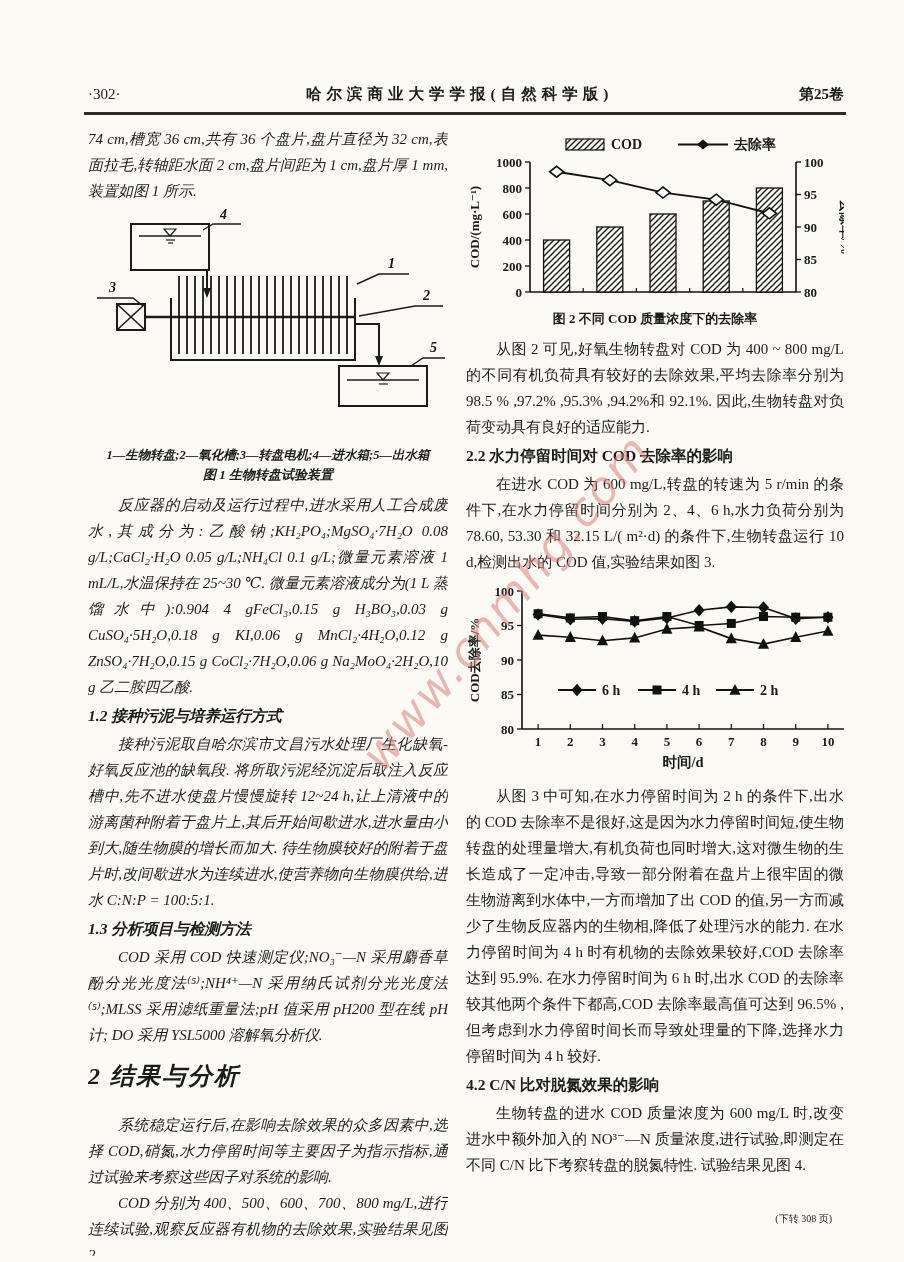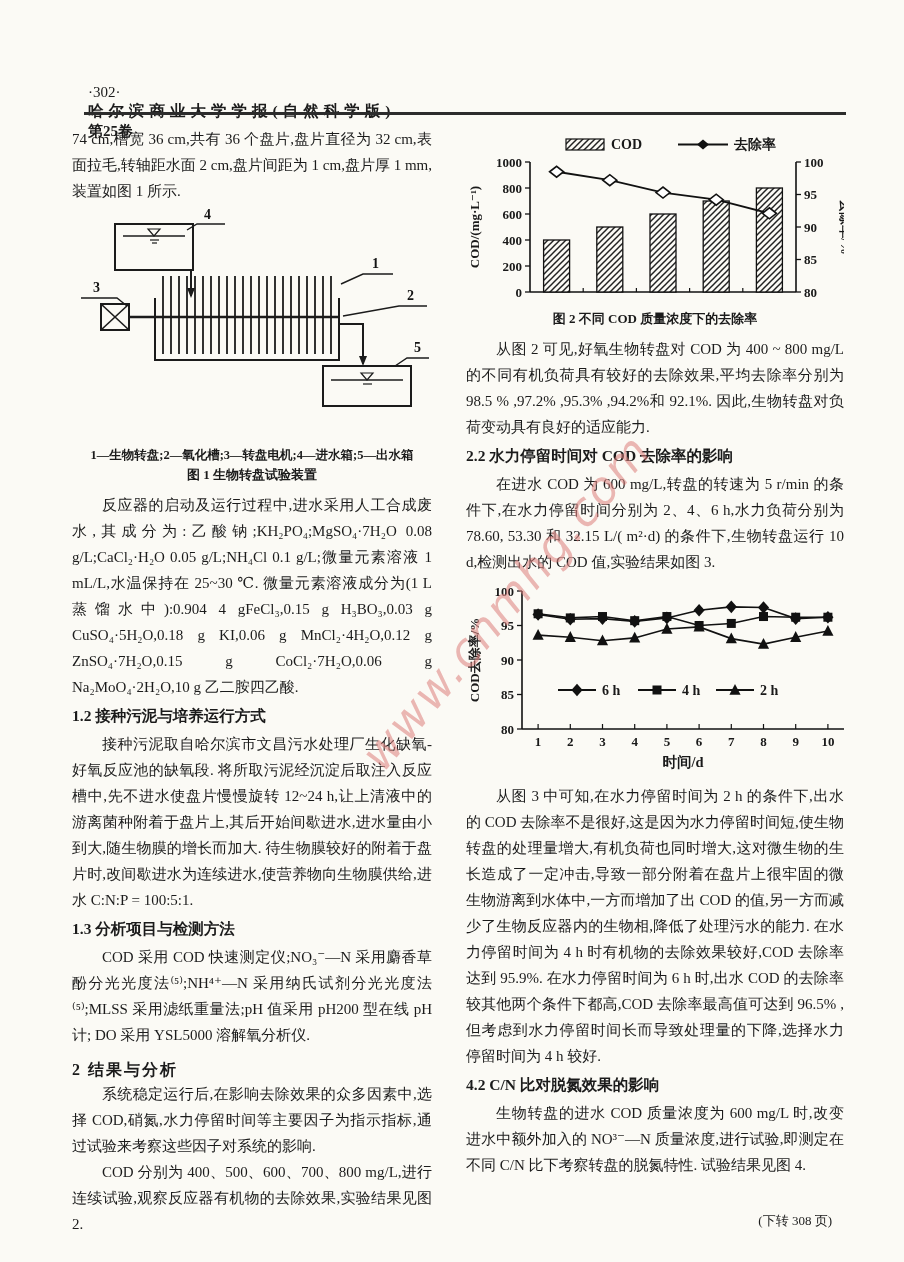--- a/index.html
+++ b/index.html
@@ -6,43 +6,42 @@
   body{
     width:904px;height:1262px;position:relative;overflow:hidden;
     background:#fbfaf5;
     font-family:"Liberation Serif","DejaVu Serif",serif;
     color:#1b1b1b;
   }
   .header{
     position:absolute;left:88px;top:84px;width:756px;
     display:flex;justify-content:space-between;align-items:baseline;
     font-size:15px;
-    flex-direction:column;
   }
   .journal-title{font-weight:600;letter-spacing:5px;font-size:15.5px;}
   .volume{font-weight:600;}
   .header-rule{position:absolute;left:84px;top:112px;width:762px;border-top:3px solid #2c2c2c;}
   .col{position:absolute;top:126px;height:1130px;overflow:hidden;}
-  .col-left{left:72px;width:360px;}
+  .col-left{left:88px;width:360px;font-style:italic;}
   .col-right{left:466px;top:132px;width:378px;}
   p{margin:0;font-size:15px;line-height:26px;text-align:justify;}
   .indent{text-indent:2em;}
   .h3{font-weight:bold;font-size:15.5px;line-height:26px;margin:3px 0 2px;}
-  .h2{font-weight:bold;font-size:16px;letter-spacing:2px;margin:12px 0 0;}
+  .h2{font-weight:bold;font-size:24px;letter-spacing:2px;margin:12px 0 20px;}
   .figure{text-align:center;margin:4px 0 6px;}
   .fig-caption{font-weight:bold;font-size:13px;line-height:22px;}
   .fig1-legend{font-weight:bold;font-size:12.5px;line-height:18px;white-space:nowrap;margin-top:36px;}
   svg{display:block;margin:0 auto;}
   svg text{font-family:"Liberation Serif","DejaVu Serif",serif;}
   .tick{font-size:13px;font-weight:bold;fill:#191919;}
   .axl{font-size:13px;font-weight:bold;fill:#191919;}
   .leg{font-size:14px;font-weight:bold;fill:#191919;}
   .xlab{font-size:14.5px;font-weight:bold;fill:#191919;}
   .fig1num{font-size:14px;font-weight:bold;fill:#131313;}
-  .continued{position:absolute;right:72px;top:1212px;font-size:13px;}
+  .continued{position:absolute;right:72px;top:1212px;font-size:10px;}
   .watermark{
     position:absolute;left:350px;top:746px;
     transform:rotate(-50deg);transform-origin:0 0;
     font-family:"DejaVu Sans",sans-serif;font-style:italic;
     font-size:46px;letter-spacing:2px;
     color:#dd7f7c;opacity:.55;pointer-events:none;white-space:nowrap;
   }
 </style>
 </head>
 <body>

